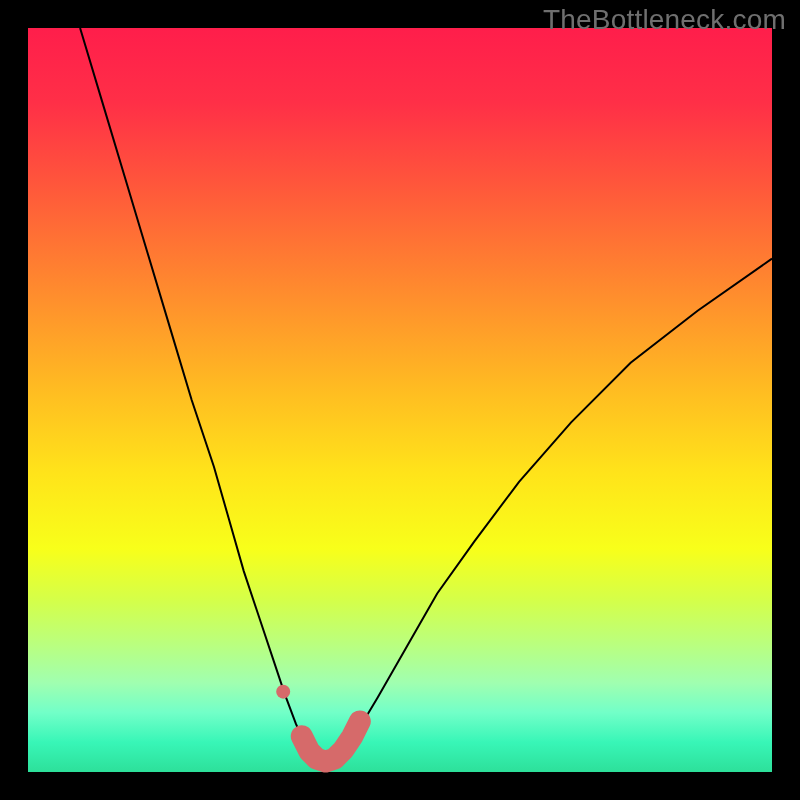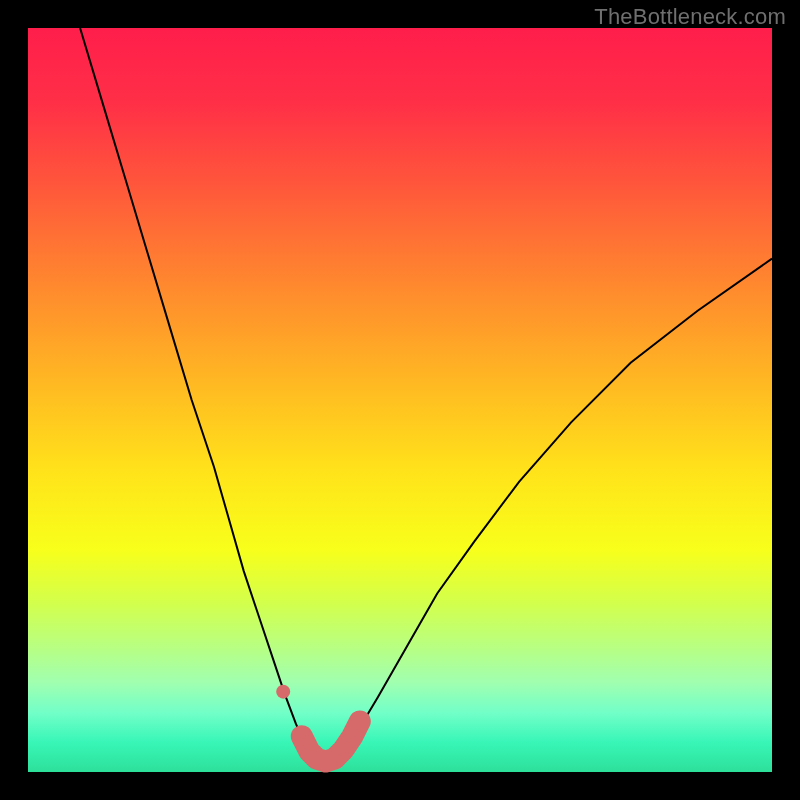--- a/index.html
+++ b/index.html
@@ -48,21 +48,21 @@
     left: 0;
     width: 744px;
     height: 744px;
     overflow: visible;
   }
   .watermark {
     position: absolute;
     top: 4px;
     right: 14px;
     color: #6f6f6f;
-    font-size: 22px;
+    font-size: 28px;
     font-weight: 400;
     letter-spacing: 0.2px;
     user-select: none;
   }
 </style>
 </head>
 <body>
 
 <div class="frame">
   <div class="plot">

